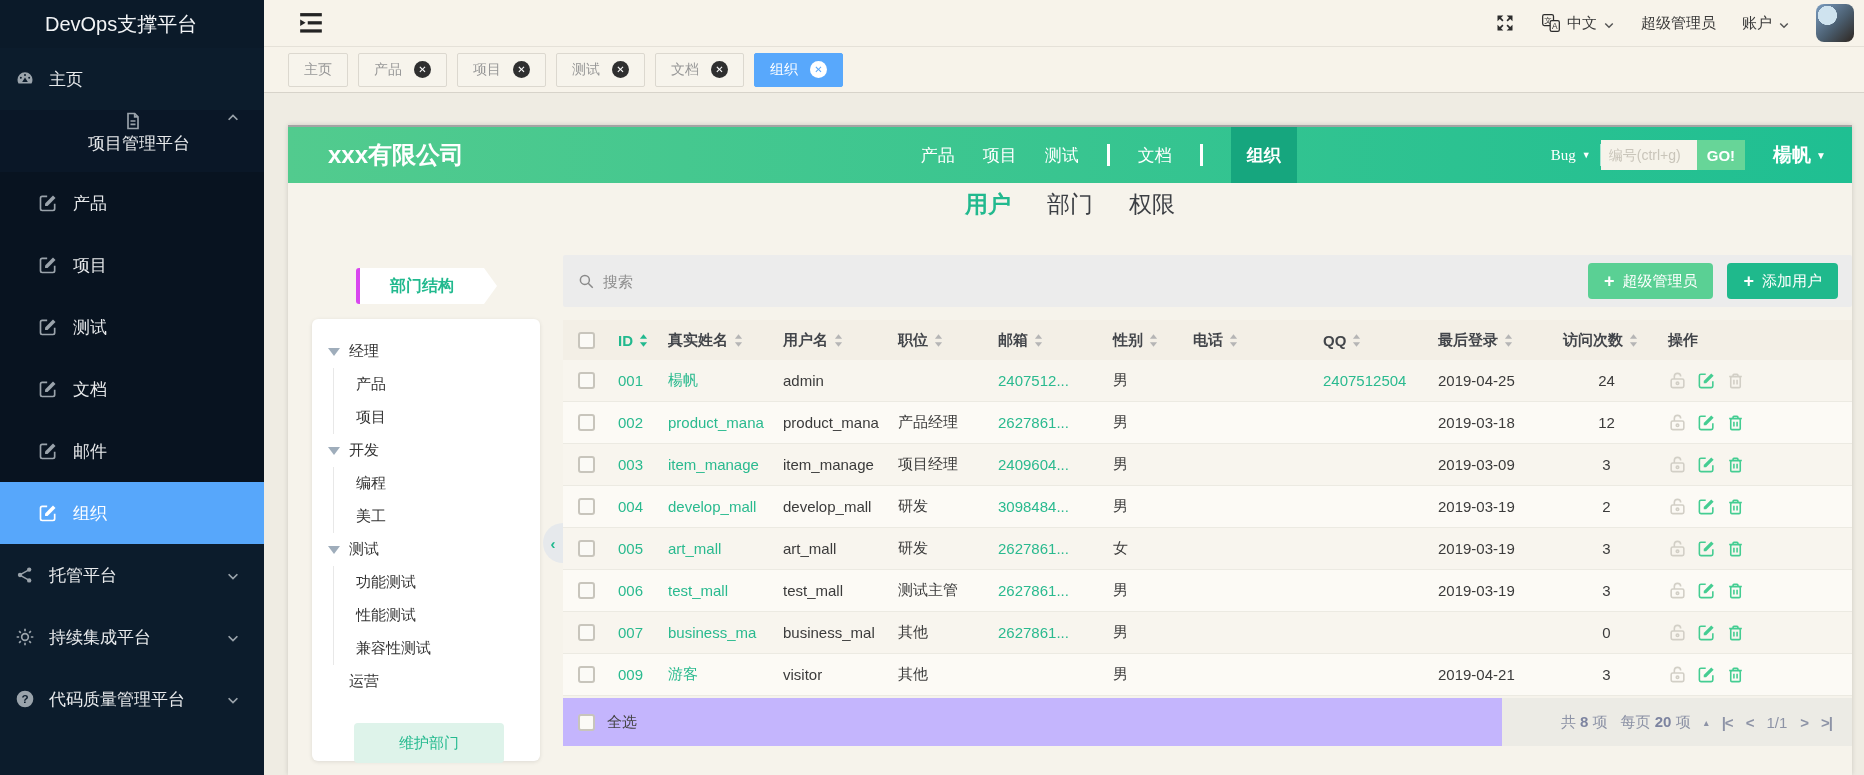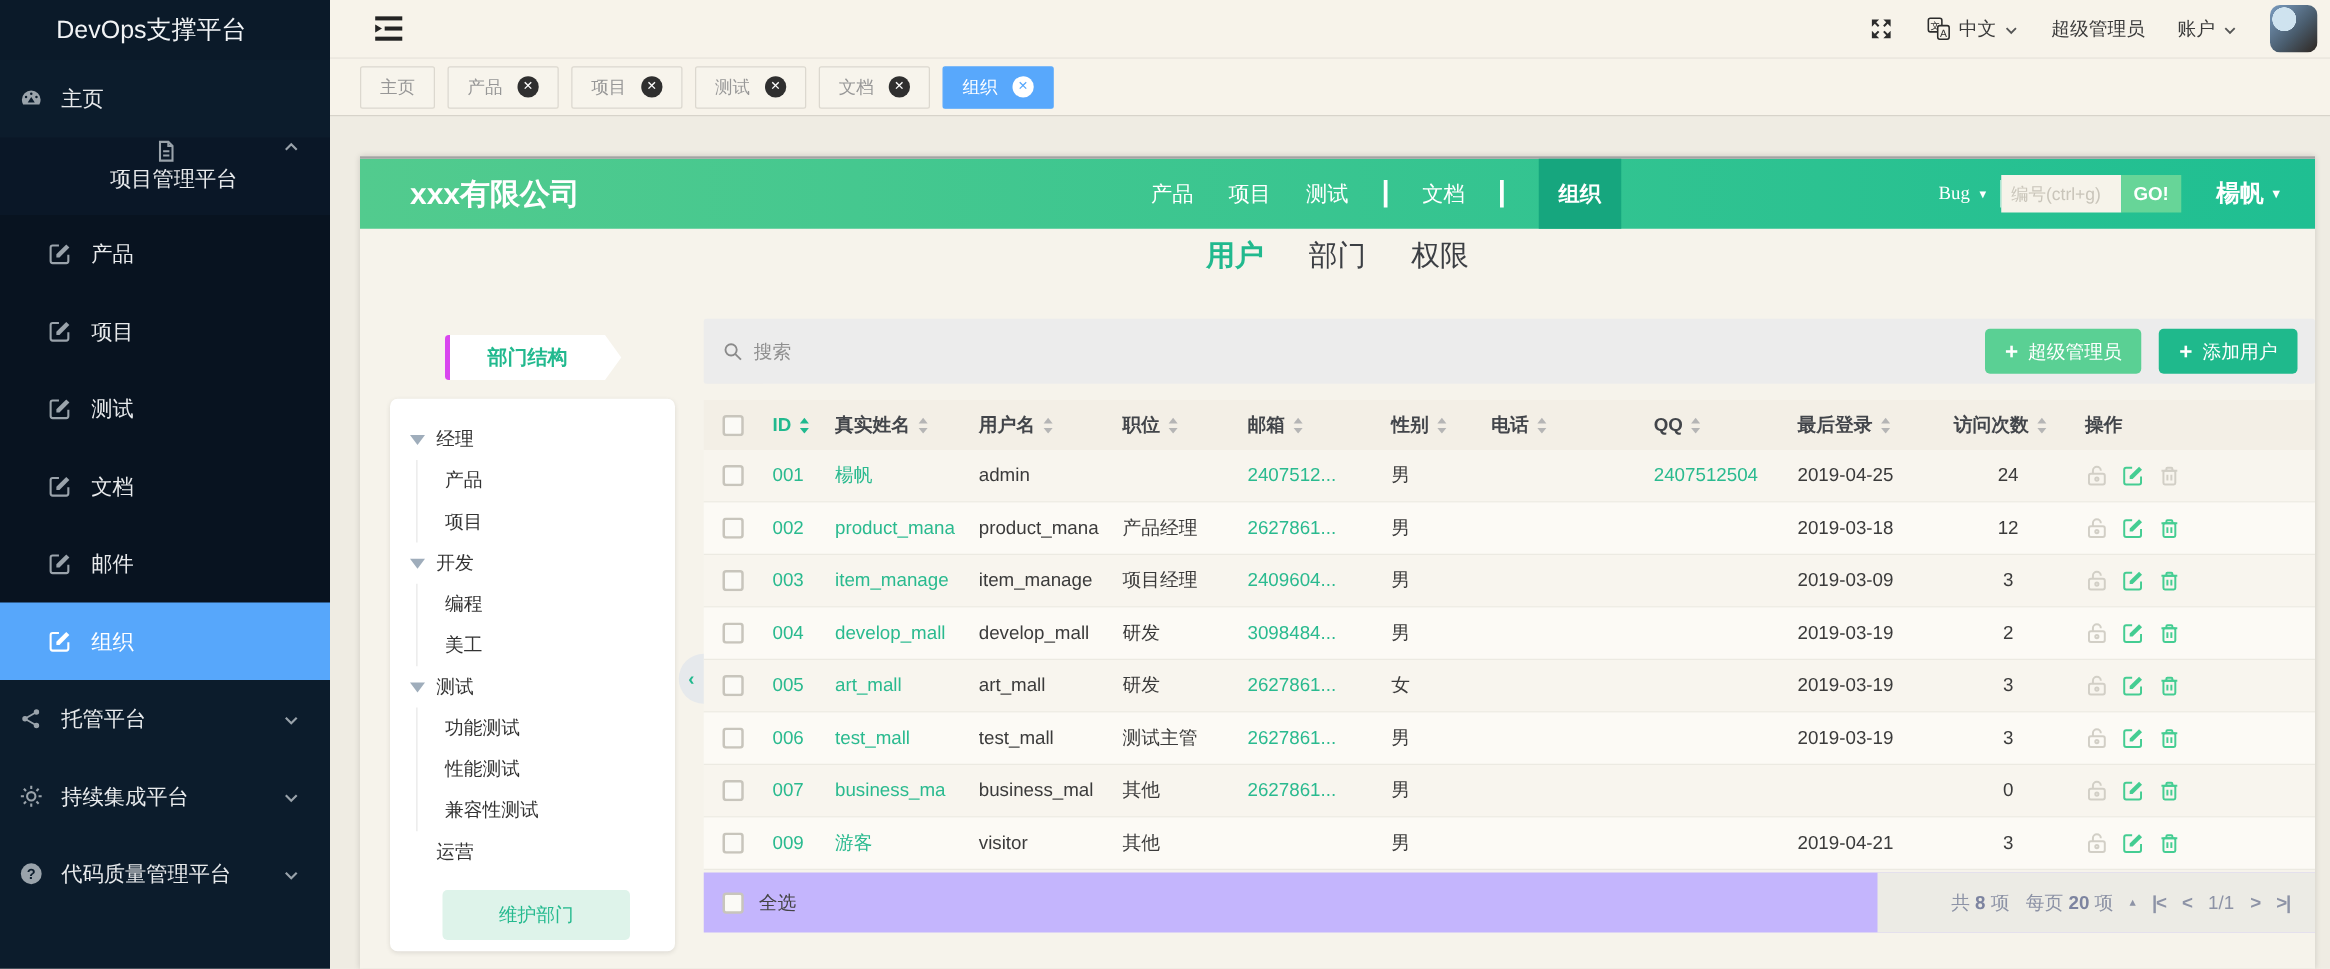--- a/index.html
+++ b/index.html
@@ -61,21 +61,21 @@
 
   
   .dept-title { position:absolute; left:24px; top:143px; width:128px; height:36px; background:#fff; display:flex; align-items:center; justify-content:center; color:#21b98e; font-weight:bold; font-size:16px; border-left:4px solid #d946ef; border-radius:3px 0 0 3px;margin-left:44px; }
   .dept-title::after { content:""; position:absolute; right:-13px; top:0; border-top:18px solid transparent; border-bottom:18px solid transparent; border-left:13px solid #fff; }
   .dept-tree { position:absolute; left:24px; top:194px; width:228px; height:442px; background:#fff; border-radius:6px; box-shadow:0 1px 4px rgba(0,0,0,.10); padding:16px 10px 0 16px; font-size:15px; color:#333; }
   .tnode { display:flex; align-items:center; height:33px; gap:9px; cursor:pointer; }
   .tcaret { width:0; height:0; border-left:6px solid transparent; border-right:6px solid transparent; border-top:8px solid #9fadbb; }
   .tchildren { margin-left:5px; padding-left:22px; border-left:1px solid #e8e8e8; }
   .tchild { height:33px; display:flex; align-items:center; cursor:pointer; }
   .tleaf { height:33px; display:flex; align-items:center; padding-left:21px; cursor:pointer; }
-  .maintain { margin:14px auto 0; display:block; width:150px; height:40px; background:#def3ea; color:#25ba8f; font-size:15px; border:none; border-radius:4px; cursor:pointer; font-family:inherit; }
+  .maintain { margin:25px auto 0; display:block; width:150px; height:40px; background:#def3ea; color:#25ba8f; font-size:15px; border:none; border-radius:4px; cursor:pointer; font-family:inherit; }
 
   .collapse-tab { position:absolute; left:255px; top:398px; width:20px; height:40px; background:#e6e9ec; border-radius:20px 0 0 20px; display:flex; align-items:center; justify-content:center; color:#21b98e; font-size:15px; font-weight:bold; cursor:pointer; z-index:5; }
 
   
   .twrap { position:absolute; left:275px; top:130px; right:0; --cols:47px 50px 115px 115px 100px 115px 80px 130px 115px 125px 105px 1fr; }
   .toolbar { height:52px; background:#ececec; border-radius:2px; display:flex; align-items:center; padding:0 14px; }
   .search-ico { width:18px; height:18px; color:#8a8a8a; margin-right:8px; }
   .tsearch { flex:1; border:none; outline:none; background:transparent; font-size:15px; color:#555; font-family:inherit; }
   .tsearch::placeholder { color:#8f8f8f; }
   .tbtns { display:flex; gap:14px; }

